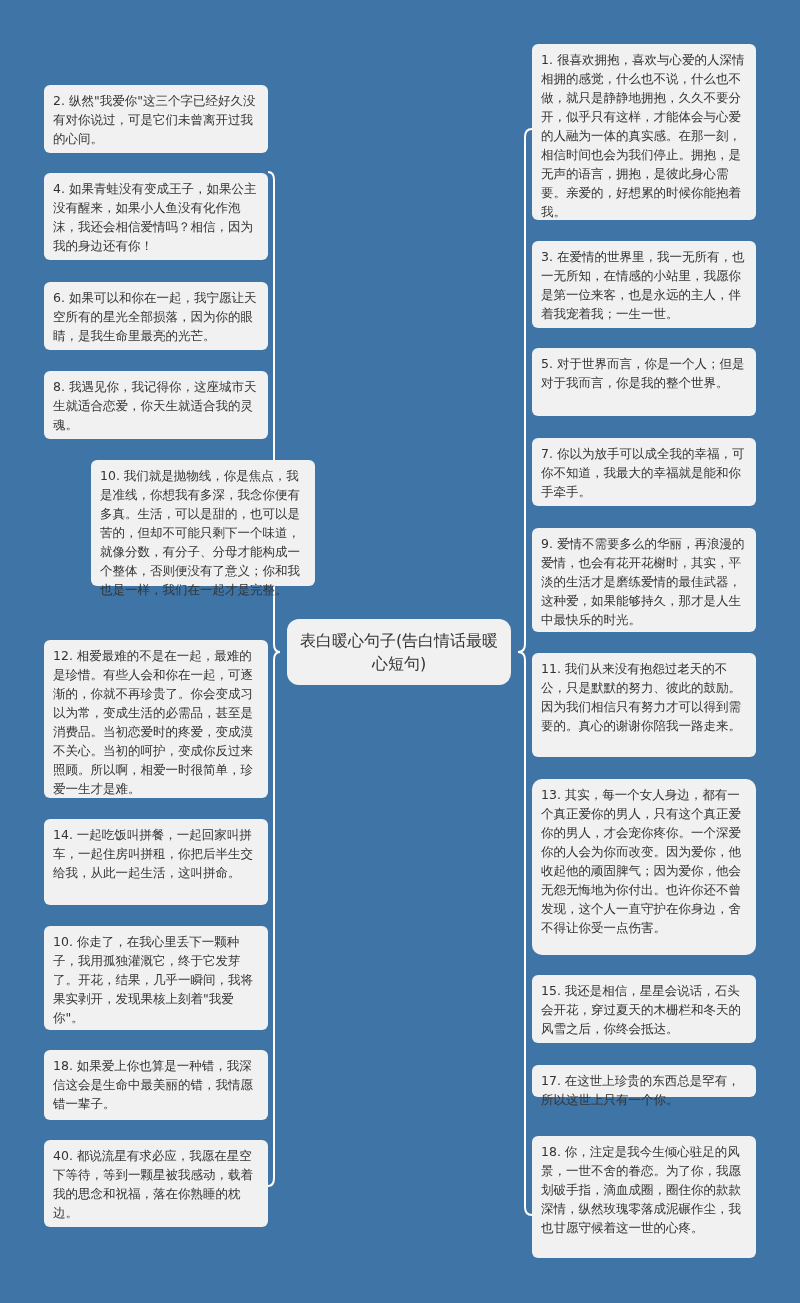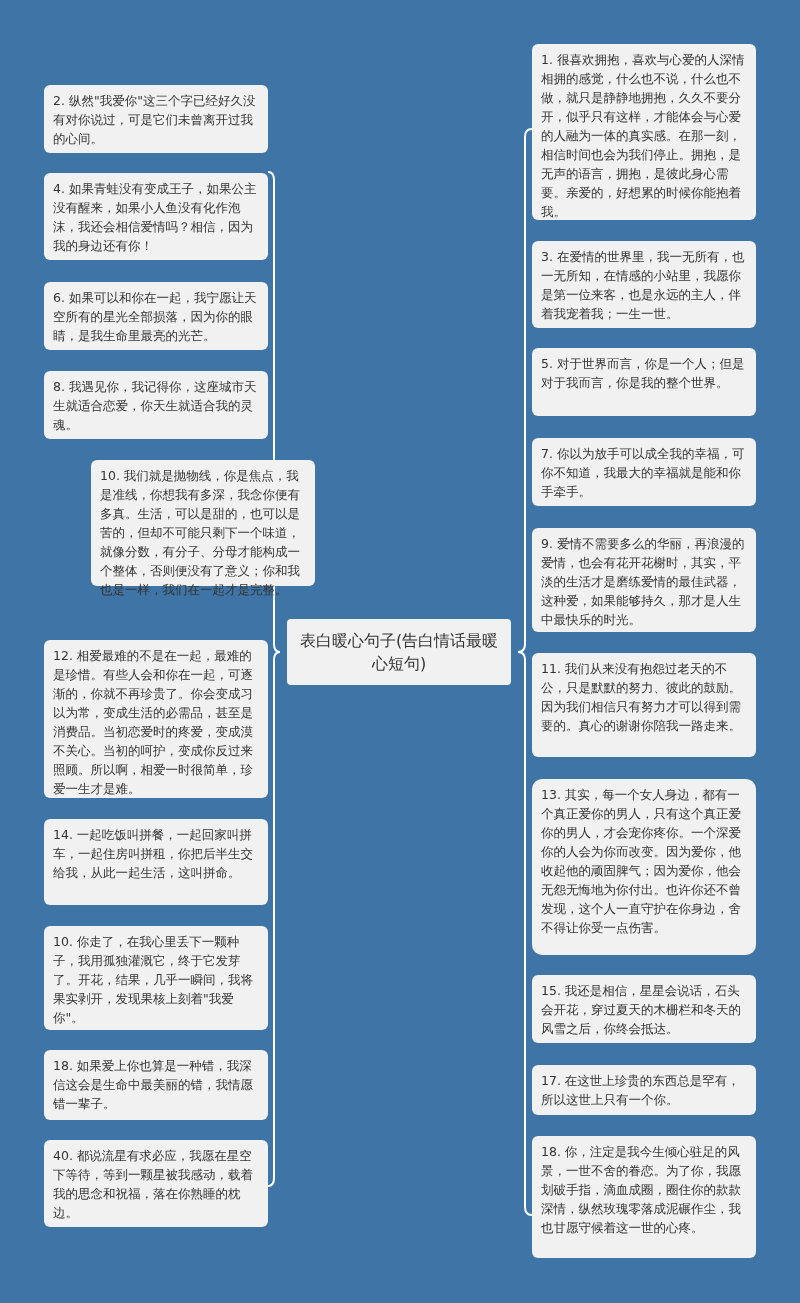--- a/index.html
+++ b/index.html
@@ -18,21 +18,21 @@
     font-size: 12.5px;
     line-height: 19px;
     padding: 6px 9px;
     box-sizing: border-box;
     word-break: break-all;
   }
   .center {
     position: absolute;
     left: 287px; top: 619px; width: 224px; height: 66px;
     background: #f1f1f1;
-    border-radius: 4px;
+    border-radius: 12px;
     color: #333;
     font-size: 16px;
     line-height: 23px;
     text-align: center;
     box-sizing: border-box;
     padding: 10px 10px;
   }
   svg.lines { position: absolute; left: 0; top: 0; }
 </style>
 </head>
@@ -97,18 +97,18 @@
 </div>
 <div class="node" style="left:532px; top:653px; width:224px; height:104px;">
   <span>11. 我们从来没有抱怨过老天的不公，只是默默的努力、彼此的鼓励。因为我们相信只有努力才可以得到需要的。真心的谢谢你陪我一路走来。</span>
 </div>
 <div class="node" style="left:532px; top:779px; width:224px; height:176px;border-radius:10px;">
   <span>13. 其实，每一个女人身边，都有一个真正爱你的男人，只有这个真正爱你的男人，才会宠你疼你。一个深爱你的人会为你而改变。因为爱你，他收起他的顽固脾气；因为爱你，他会无怨无悔地为你付出。也许你还不曾发现，这个人一直守护在你身边，舍不得让你受一点伤害。</span>
 </div>
 <div class="node" style="left:532px; top:975px; width:224px; height:68px;">
   <span>15. 我还是相信，星星会说话，石头会开花，穿过夏天的木栅栏和冬天的风雪之后，你终会抵达。</span>
 </div>
-<div class="node" style="left:532px; top:1065px; width:224px; height:50px;">
+<div class="node" style="left:532px; top:1065px; width:224px; height:32px;">
   <span>17. 在这世上珍贵的东西总是罕有，所以这世上只有一个你。</span>
 </div>
 <div class="node" style="left:532px; top:1136px; width:224px; height:122px;">
   <span>18. 你，注定是我今生倾心驻足的风景，一世不舍的眷恋。为了你，我愿划破手指，滴血成圈，圈住你的款款深情，纵然玫瑰零落成泥碾作尘，我也甘愿守候着这一世的心疼。</span>
 </div>
 
 </body></html>

